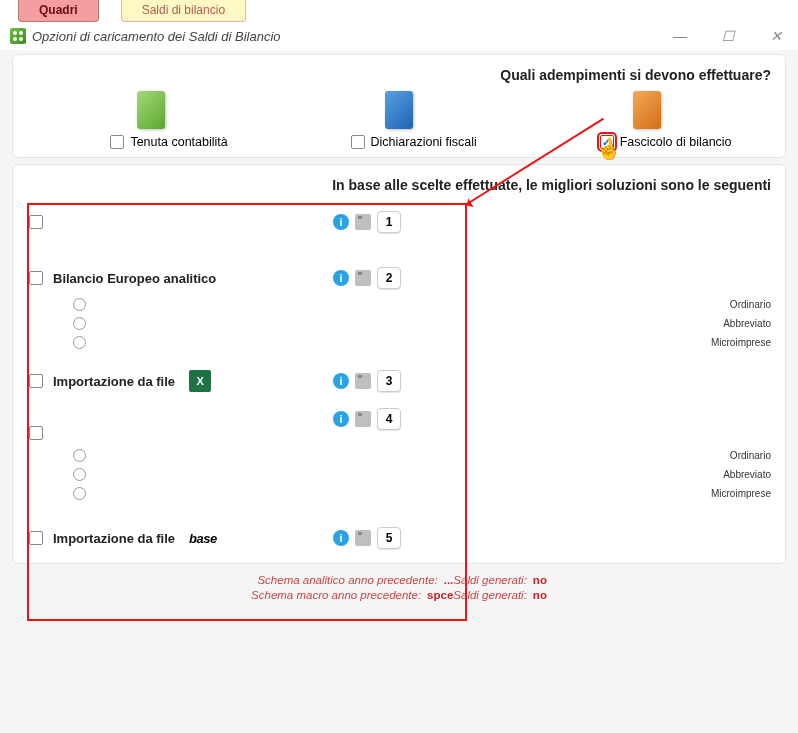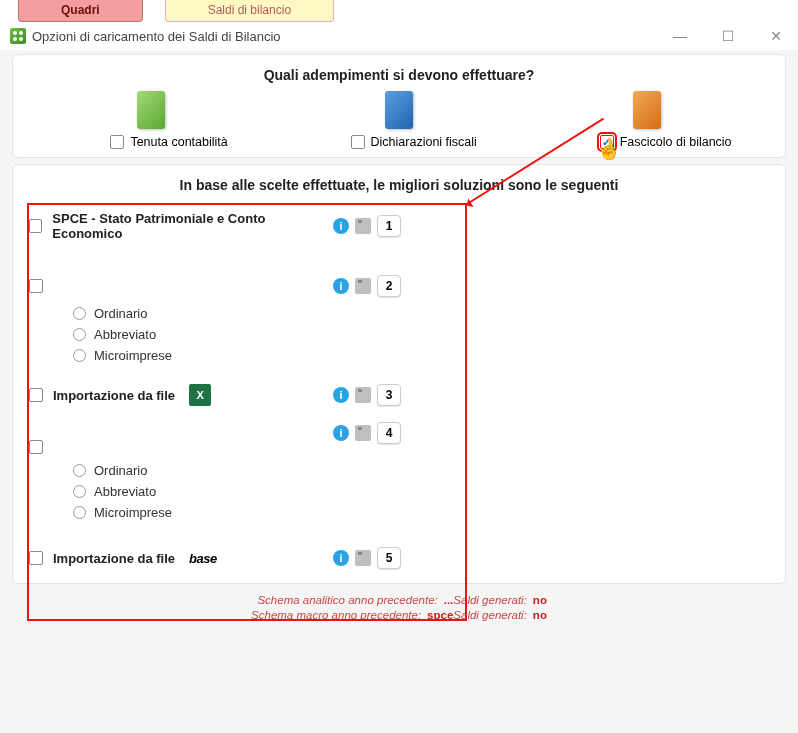--- a/index.html
+++ b/index.html
@@ -1,57 +1,57 @@
 <!DOCTYPE html>
 <html><head>
 <meta charset="utf-8">
 <style>
   * { box-sizing: border-box; margin: 0; padding: 0; font-family: "Segoe UI", Arial, sans-serif; }
   body { background: #f5f5f5; width: 798px; height: 733px; overflow: hidden; }
 
   
   .tab-bar { display: flex; gap: 22px; padding-left: 18px; background: #fff; }
-  .tab { font-size: 12px; padding: 3px 42px 4px; border-bottom-left-radius: 4px; border-bottom-right-radius: 4px; cursor: pointer; }
+  .tab { font-size: 12px; padding: 3px 20px 4px; border-bottom-left-radius: 4px; border-bottom-right-radius: 4px; cursor: pointer; }
   .tab-filled { background: #f59ea0; border: 1px solid #b97676; border-top: none; color: #6a0d0d; font-weight: 600; }
   .tab-outline { background: #fef9c3; border: 1px solid #f4a9aa; border-top: none; color: #b15a5a; }
 
   
-  .titlebar { display: flex; align-items: center; gap: 6px; padding: 6px 10px 6px 10px; background: #fff; font-size: 13px; color: #444; }
+  .titlebar { display: flex; align-items: center; gap: 6px; padding: 6px 10px 6px 10px; background: #fff; font-size: 13px; color: #444; font-style: italic; }
   .title-icon { width: 16px; height: 16px; background: linear-gradient(135deg,#6fbf44,#3a8c1e); border-radius: 2px; position: relative; }
   .title-icon::after { content:""; position:absolute; left:3px; top:3px; width:4px; height:4px; background:#fff; border-radius:50%; box-shadow: 6px 0 #fff, 0 6px #fff, 6px 6px #fff; }
   .window-btns { margin-left: auto; display: flex; gap: 24px; color: #888; font-size: 14px; }
   .window-btns span { width: 24px; text-align: center; cursor: default; }
 
   
   .panel { margin: 4px 12px 6px 12px; background: #fff; border: 1px solid #e4e4e4; border-radius: 6px; padding: 12px 14px 8px 14px; }
-  .q1 { text-align: center; font-weight: 700; font-size: 14px; margin-bottom: 8px; color: #222; }
+  .q1 { text-align: right; font-weight: 700; font-size: 14px; margin-bottom: 8px; color: #222; }
   .icons-row { display: flex; justify-content: space-around; align-items: flex-end; margin-bottom: 4px; }
   .box-icon { width: 28px; height: 38px; border-radius: 3px; position: relative; box-shadow: 1px 1px 3px rgba(0,0,0,.25); }
   .box-green { background: linear-gradient(135deg,#a4d87a,#5aa82e); }
   .box-blue  { background: linear-gradient(135deg,#5aa0e6,#1e63ad); }
   .box-orange{ background: linear-gradient(135deg,#f3a95b,#d46e12); }
   .checks-row { display: flex; justify-content: space-around; margin-top: 6px; }
   .check-item { display: flex; align-items: center; gap: 6px; font-size: 12.5px; padding-left: 44px; }
   .chk { width: 14px; height: 14px; border: 1px solid #888; border-radius: 2px; display:inline-flex; align-items:center; justify-content:center; background:#fff; }
   .chk-checked { border-color:#e11; outline:2px solid #e11; outline-offset:1px; color:#1a6dd8; }
   .chk-checked::after { content:"✓"; font-size:11px; font-weight:700; color:#1a6dd8; }
   .cursor-hand { position:absolute; margin-left:-4px; margin-top:14px; font-size:20px; transform: rotate(-15deg); pointer-events:none; }
 
   
   .panel2 { margin: 2px 12px; background: #fff; border: 1px solid #e4e4e4; border-radius: 6px; padding: 12px 14px 6px 14px; position: relative; }
-  .q2 { text-align: center; font-weight: 700; font-size: 14px; margin-bottom: 10px; color: #222; }
+  .q2 { text-align: right; font-weight: 700; font-size: 14px; margin-bottom: 10px; color: #222; }
   .highlight-box { position:absolute; left:14px; top:38px; width:440px; height:418px; border:2px solid #e11; pointer-events:none; }
   .arrow-line { position:absolute; left:454px; top:38px; width:161px; height:1px; border-top:2px solid #e11; transform-origin:left center; transform: rotate(-32deg); pointer-events:none; }
   .arrow-line::after { content:""; position:absolute; left:-6px; top:-5px; border:5px solid transparent; border-right-color:#e11; }
 
   .option-row { display:flex; align-items:center; gap:10px; padding:8px 2px; }
   .option-label { font-size:13px; font-weight:600; color:#222; }
   .radio { display:inline-block; width:13px; height:13px; border:1px solid #999; border-radius:50%; background:#fff; }
   .sub-group { padding-left: 46px; margin-top: -2px; margin-bottom: 8px; }
-  .sub-group .sub-item { display:flex; align-items:center; gap:8px; font-size:13px; color:#333; padding:3px 0; }
+  .sub-group .sub-item { display:flex; align-items:center; gap:8px; font-size:10px; color:#333; padding:3px 0;justify-content:space-between; }
 
   .row-tools { display:flex; align-items:center; gap:6px; margin-left:auto; margin-right:8px; padding-right: 360px; }
   .row-tools-wide { padding-right: 360px; }
   .info-icon { width:16px; height:16px; border-radius:50%; background:#2aa3e6; color:#fff; font-size:11px; font-weight:700; display:inline-flex; align-items:center; justify-content:center; }
   .disk-icon { width:16px; height:16px; background:#bfbfbf; border-radius:2px; display:inline-block; position:relative; }
   .disk-icon::after{content:"";position:absolute;left:3px;top:2px;width:4px;height:3px;background:#888;}
   .num-btn { width:24px; height:22px; border:1px solid #ccc; border-radius:4px; background:#fff; font-size:12px; font-weight:600; display:inline-flex; align-items:center; justify-content:center; box-shadow: 0 1px 1px rgba(0,0,0,.1); }
 
   .excel-icon { width:22px; height:22px; display:inline-flex; align-items:center; justify-content:center; background:#1f7244; color:#fff; font-weight:700; font-size:11px; border-radius:2px; margin-left:4px; }
   .xbrl-logo { font-weight:700; font-style:italic; font-size:13px; letter-spacing:-0.5px; margin-left:4px; }
@@ -109,30 +109,30 @@
 </div>
 
 <div class="panel2">
   <div class="q2">In base alle scelte effettuate, le migliori soluzioni sono le seguenti</div>
 
   <div class="highlight-box"></div>
   <div class="arrow-line"></div>
 
   <div class="option-row">
     <span class="chk"></span>
-    <span class="option-label">SPCE  -  Stato Patrimoniale e Conto Economico</span>
     <span class="row-tools row-tools-wide">
       <span class="info-icon">i</span>
       <span class="disk-icon"></span>
       <span class="num-btn">1</span>
     </span>
   </div>
 
   <div class="option-row" style="margin-top:18px;">
     <span class="chk"></span>
+    <span class="option-label">Bilancio Europeo analitico</span>
     <span class="row-tools row-tools-wide">
       <span class="info-icon">i</span>
       <span class="disk-icon"></span>
       <span class="num-btn">2</span>
     </span>
   </div>
   <div class="sub-group">
     <div class="sub-item">
         <span class="radio"></span>
         <span>Ordinario</span>

